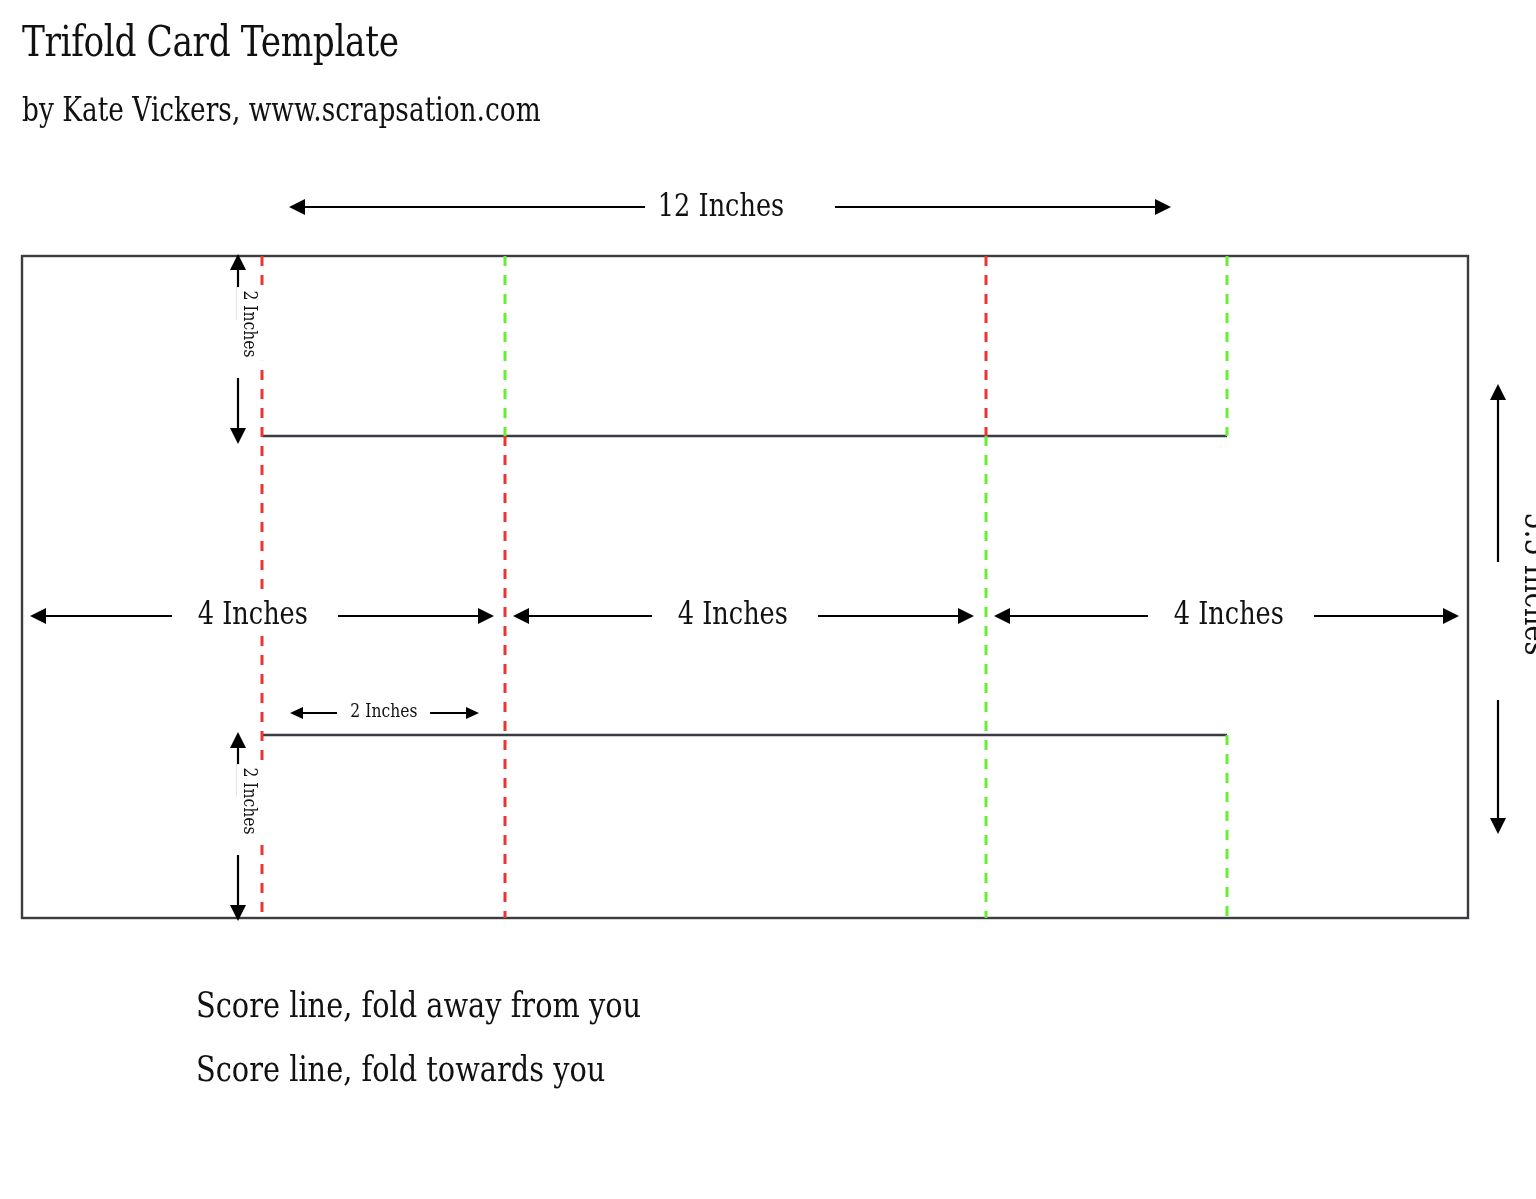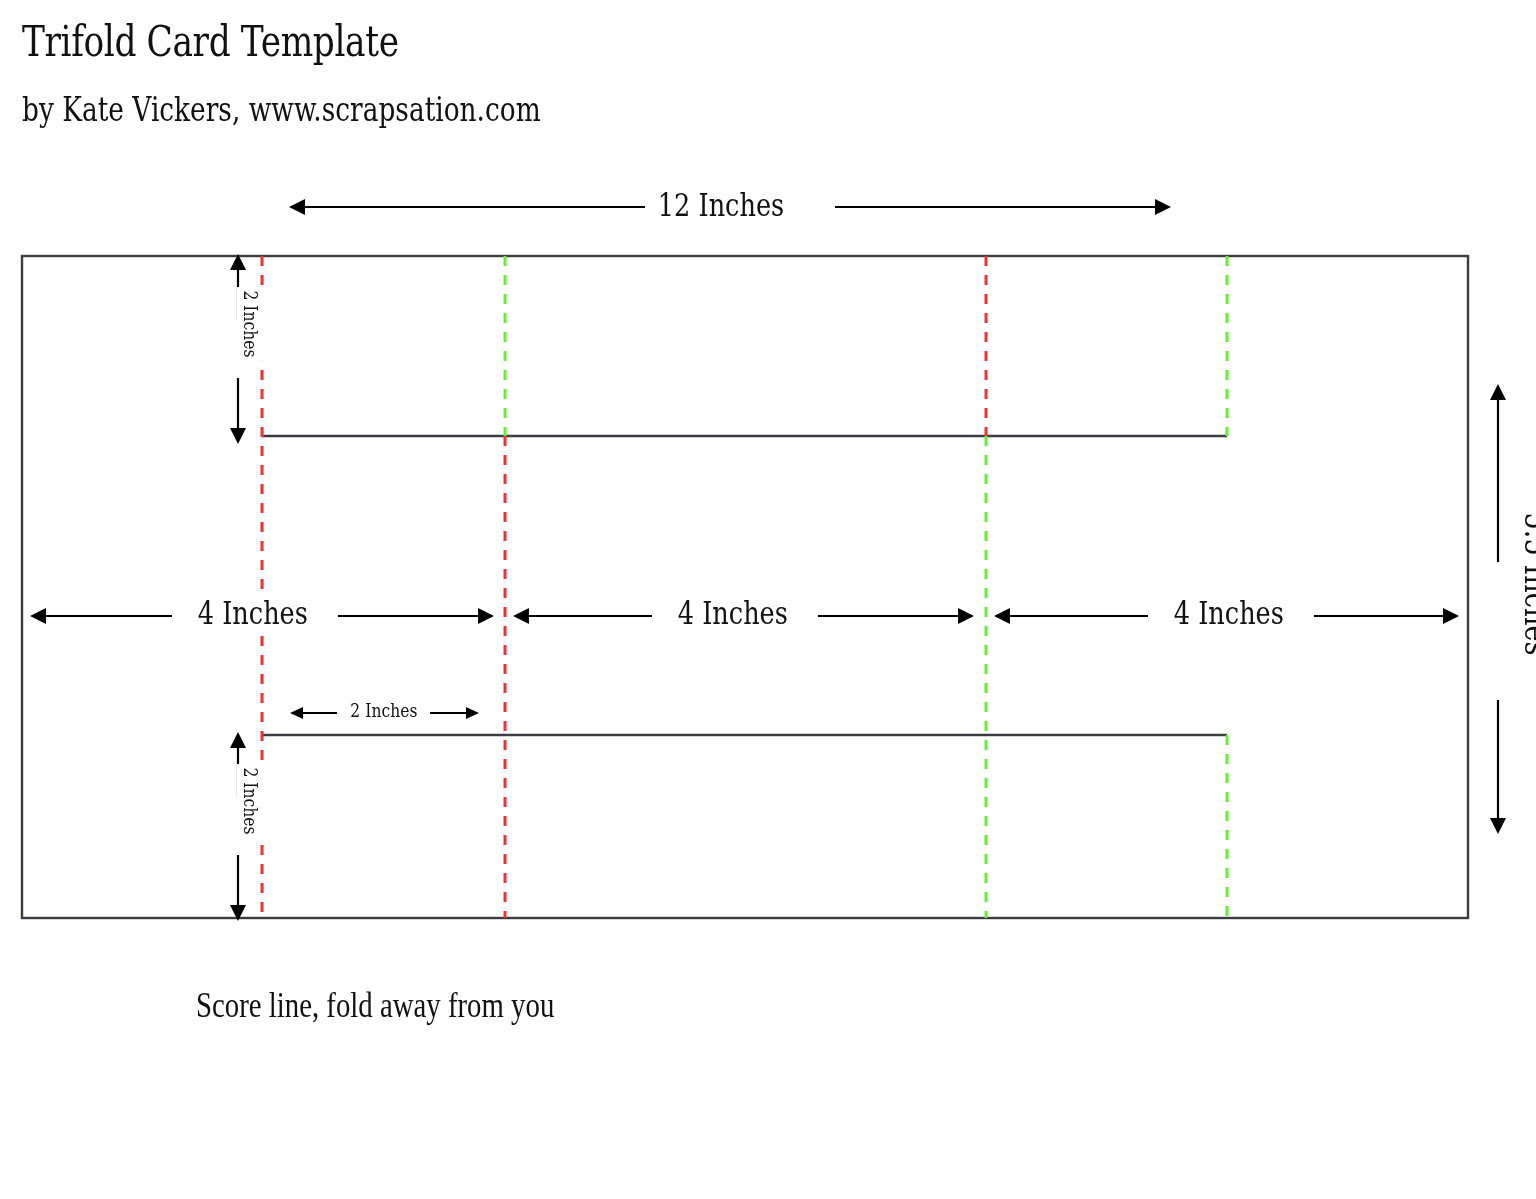--- a/index.html
+++ b/index.html
@@ -73,21 +73,21 @@
     left:1412px;top:562px;width:250px;text-align:center;
     font-size:34px;
     background:#ffffff;color:#111111;white-space:nowrap;
     transform:rotate(90deg) scaleX(0.80);
     transform-origin:center center;
     padding:2px 0;
   }
 
   
   .legend{position:absolute;left:0;top:975px;width:1536px;}
-  .legend-row{position:relative;height:64px;font-family:Liberation Serif, serif;}
+  .legend-row{position:relative;height:64px;}
   .legend-swatch{
     position:absolute;left:42px;
     width:136px;height:0;
   }
   .legend-text{
     position:absolute;left:196px;
     font-size:36px;line-height:1;
     white-space:nowrap;
     transform:scaleX(0.80);transform-origin:left center;
     color:#111111;
@@ -188,17 +188,23 @@
 
   <div class="legend">
 
     <div class="legend-row">
       <svg class="legend-swatch" width="136" height="10" viewBox="0 0 136 10" style="top:28px;">
         <line x1="0" y1="5" x2="136" y2="5" stroke="#66ee33" stroke-width="3" stroke-dasharray="10 9"></line>
       </svg>
       <div class="legend-text" style="top:12px;">Score line, fold away from you</div>
     </div>
 
+    <div class="legend-row">
+      <svg class="legend-swatch" width="136" height="10" viewBox="0 0 136 10" style="top:28px;">
+        <line x1="0" y1="5" x2="136" y2="5" stroke="#ee3333" stroke-width="3" stroke-dasharray="10 9"></line>
+      </svg>
+      <div class="legend-text" style="top:12px;">Score line, fold towards you</div>
+    </div>
 
 
   </div>
 
 </div>
 
 </body></html>

